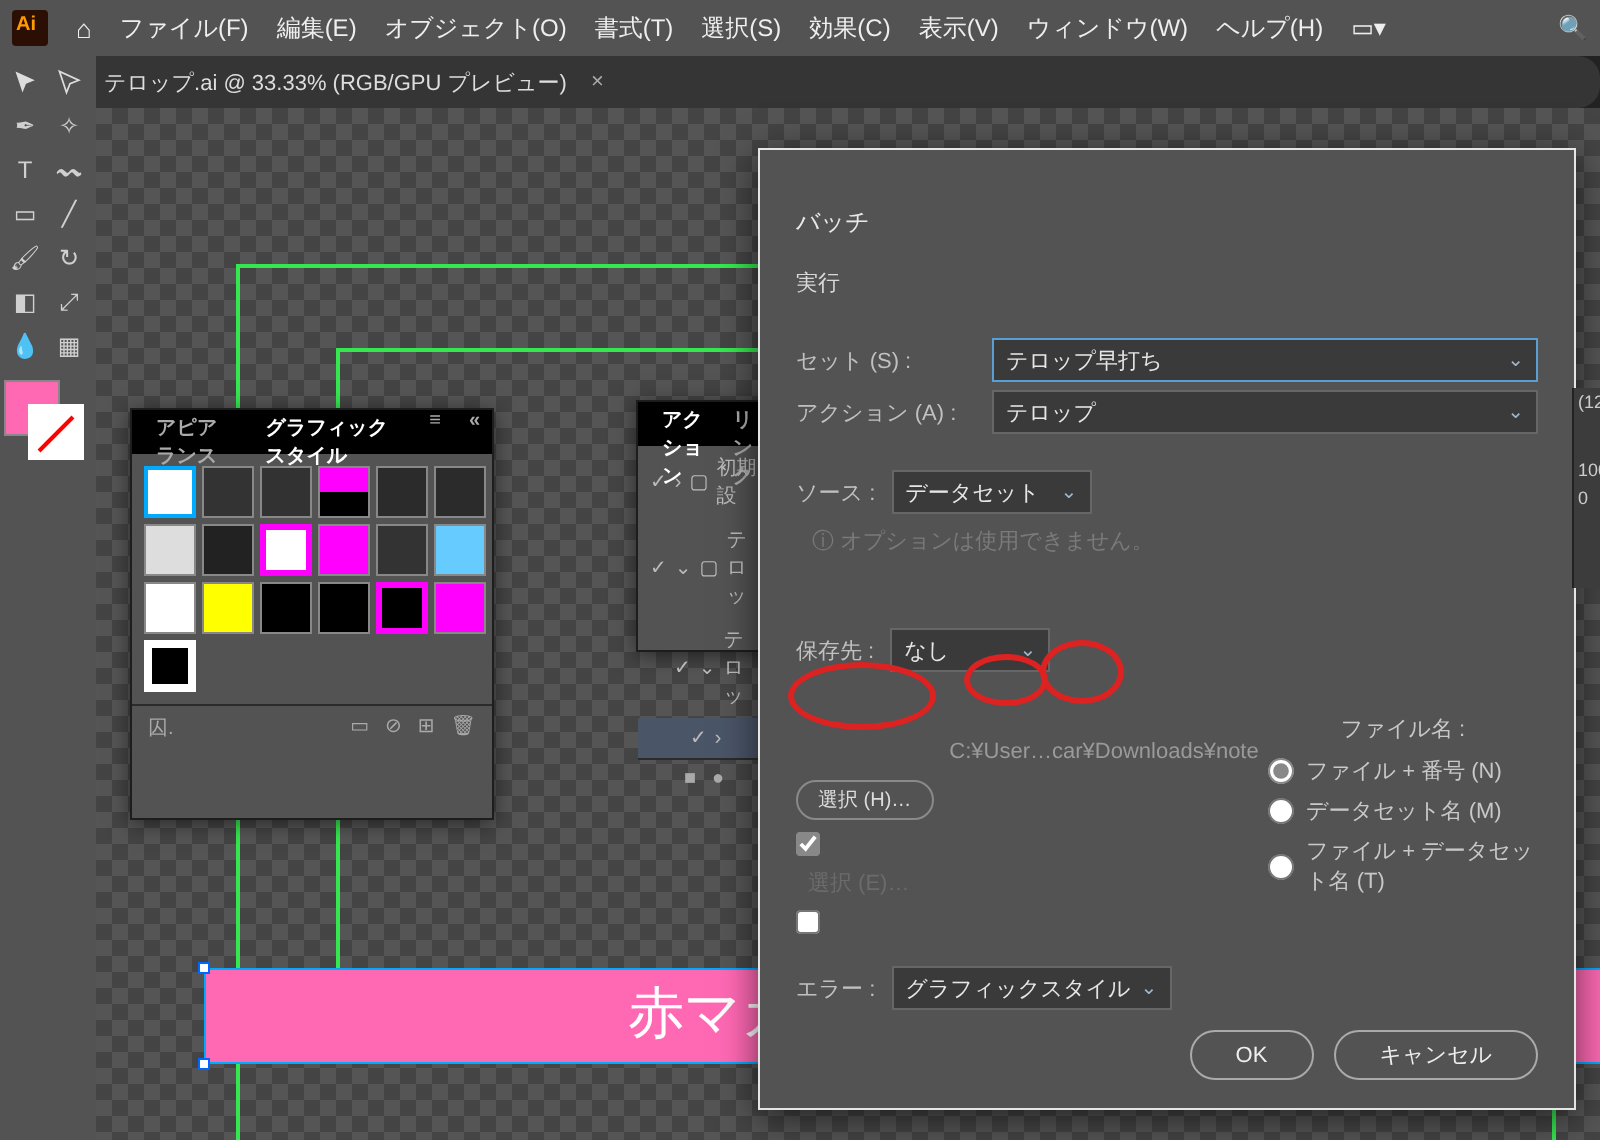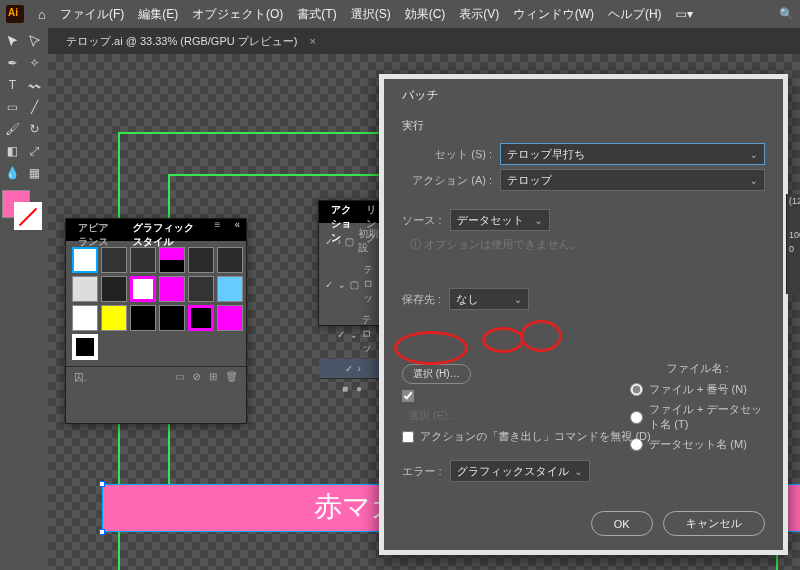--- a/index.html
+++ b/index.html
@@ -3,21 +3,21 @@
 <meta charset="utf-8">
 <style>
   * { box-sizing: border-box; margin: 0; padding: 0; font-family: "Hiragino Sans", "MS PGothic", sans-serif; }
   body { width: 800px; height: 570px; background: #222; color: #c0c0c0; font-size: 11px; overflow: hidden; position: relative; }
   .menubar { height: 28px; background: #535353; display: flex; align-items: center; padding: 0 6px; gap: 14px; font-size: 12px; color: #eee; }
   .menubar .logo { width: 18px; height: 18px; background: #2b0f05; border-radius: 2px; position: relative; }
   .menubar .logo::before { content: "Ai"; color: #ff9a00; font-weight: bold; font-size: 10px; position: absolute; left: 2px; top: 2px; }
   .menubar .home { font-size: 13px; }
   .menubar .spacer { flex: 1; }
 
-  .tabbar { height: 26px; background: #353535; display: flex; align-items: center; padding-left: 58px; font-size: 11px; color: #ddd; }
+  .tabbar { height: 26px; background: #353535; display: flex; align-items: center; padding-left: 44px; font-size: 11px; color: #ddd; border-radius: 11px; }
   .tabbar .tab { padding: 0 8px; }
   .tabbar .close { margin-left: 4px; color: #aaa; }
 
   .workspace { position: absolute; left: 48px; top: 54px; right: 0; bottom: 0; }
 
   .toolbar { position: absolute; left: 0; top: 28px; width: 48px; bottom: 0; background: #535353; display: flex; flex-wrap: wrap; align-content: flex-start; padding: 2px; gap: 1px; }
   .toolbar .tool { width: 21px; height: 21px; display: flex; align-items: center; justify-content: center; color: #d0d0d0; font-size: 12px; }
   .toolbar .fillswatch { width: 40px; height: 40px; margin-top: 6px; position: relative; }
   .toolbar .fillswatch .fill { position: absolute; left: 0; top: 0; width: 28px; height: 28px; background: #ff69b4; border: 1px solid #888; }
   .toolbar .fillswatch .stroke { position: absolute; right: 0; bottom: 0; width: 28px; height: 28px; background: #fff; border: 4px solid #fff; }
@@ -30,40 +30,40 @@
      background-size: 16px 16px; background-position: 0 0, 8px 8px; }
   .canvas .greenrect { position: absolute; border: 2px solid #35e84f; }
   .canvas .greenrect.outer { left: 70px; top: 78px; width: 660px; height: 440px; }
   .canvas .greenrect.inner { left: 120px; top: 120px; width: 560px; height: 350px; }
   .canvas .pinkbar { position: absolute; left: 54px; top: 430px; width: 700px; height: 48px; background: #ff69b4; border: 1px solid #0af; }
   .canvas .pinkbar .handle { position: absolute; width: 6px; height: 6px; background: #fff; border: 1px solid #06f; }
   .canvas .telop-text { position: absolute; left: 266px; top: 434px; color: #fff; font-size: 28px; font-weight: 500; }
 
   
   .panel { position: absolute; background: #535353; border: 1px solid #1d1d1d; box-shadow: 0 2px 10px rgba(0,0,0,.5); font-size: 10px; }
-  .panel.app { left: 65px; top: 218px; width: 182px; height: 206px; }
+  .panel.app { left: 65px; top: 204px; width: 182px; height: 206px; }
   .panel .tabbar2 { display: flex; height: 22px; background: #000000; gap: 2px; padding-left: 6px; color: #aaa; font-weight: bold; }
   .panel .tabbar2 .ptab { padding: 2px 6px; }
   .panel .tabbar2 .ptab.active { color: #fff; }
   .panel .tabbar2 .hamb, .panel .tabbar2 .x { margin-left: auto; padding: 0 6px; cursor: pointer; }
   .swatchgrid { display: grid; grid-template-columns: repeat(6, 26px); gap: 3px; padding: 6px; }
   .swatch { width: 26px; height: 26px; background: #000; border: 1px solid #888; }
   .panelfoot { display: flex; gap: 8px; padding: 4px 8px; border-top: 1px solid #2b2b2b; margin-top: auto; color: #aaa; }
   .panelfoot .flex { flex: 1; }
 
   
   .panel.act { left: 318px; top: 200px; width: 68px; height: 126px; }
   .panel.act .rowz { padding: 4px 6px; color: #bbb; display: flex; gap: 4px; align-items: center; }
 
   
-  .dialog { position: absolute; left: 379px; top: 74px; right: 12px; bottom: 15px; background: #535353; border: 5px solid #e5e5e5; box-shadow: 0 4px 18px rgba(0,0,0,.6); padding: 8px 18px; color: #c8c8c8; font-size: 11px; }
+  .dialog { position: absolute; left: 379px; top: 74px; right: 12px; bottom: 15px; background: #535353; border: 1px solid #e5e5e5; box-shadow: 0 4px 18px rgba(0,0,0,.6); padding: 28px 18px; color: #c8c8c8; font-size: 11px; }
   .dialog .title { color: #e8e8e8; font-size: 12px; margin-bottom: 14px; }
-  .section-label { color: #d8d8d8; margin: 8px 0 10px; }
+  .section-label { color: #d8d8d8; margin: 8px 0 20px; }
   .formrow { display: flex; align-items: center; gap: 8px; margin: 4px 0; }
-  .formrow label { width: 90px; text-align: right; color: #c0c0c0; }
+  .formrow label { width: 90px; color: #c0c0c0; }
   .select { flex: 1; height: 22px; background: #3a3a3a; border: 1px solid #5a9fd4; padding: 2px 6px; display: flex; align-items: center; justify-content: space-between; color: #e6e6e6; }
   .select.noborder { border: 1px solid #666; }
   .select .chev { color: #9fb8ce; font-size: 10px; }
   .dimline { color: #7a7a7a; margin: 6px 0; }
   .dimbtn { color: #6b6b6b; }
   .btnsm { display: inline-block; padding: 2px 10px; border: 1px solid #8a8a8a; border-radius: 10px; color: #ddd; font-size: 10px; margin-top: 48px; }
   .pathtxt { color: #9a9a9a; }
   .chk { display: flex; align-items: center; gap: 6px; margin: 6px 0; }
   .chk input { width: 12px; height: 12px; accent-color: #888; }
   .radgroup { position: absolute; right: 18px; top: 282px; width: 135px; }
@@ -253,43 +253,43 @@
   <div class="formrow" style="margin-top:36px">
     <label style="width:auto;text-align:right">保存先 :</label>
     <div class="select noborder" style="flex:0 0 80px">
         <span>なし</span>
         <span class="chev">⌄</span>
       </div>
   </div>
 
   <div class="formrow" style="margin-top:6px">
     <span class="btnsm">選択 (H)…</span>
+    <span class="pathtxt">C:¥User…car¥Downloads¥note</span>
   </div>
   <div class="chk">
     <input type="checkbox" checked="" style="">
   </div>
   <div class="dimline dimbtn" style="margin-left:6px">選択 (E)…</div>
   <div class="chk">
     <input type="checkbox" style="">
-    <span>アクションの「書き出し」コマンドを無視 (D)</span>
   </div>
 
   <div class="radgroup">
     <div class="rlabel">ファイル名 :</div>
     <div class="rad">
         <input type="radio" checked="" style="">
         <span>ファイル + 番号 (N)</span>
       </div>
     <div class="rad">
         <input type="radio" style="">
-        <span>ファイル + データセット名 (T)</span>
+        <span>データセット名 (M)</span>
       </div>
     <div class="rad">
         <input type="radio" style="">
-        <span>データセット名 (M)</span>
+        <span>ファイル + データセット名 (T)</span>
       </div>
   </div>
 
   <div class="formrow" style="margin-top:16px">
     <label style="width:auto;text-align:right">エラー :</label>
     <div class="select noborder" style="flex:0 0 140px">
         <span>グラフィックスタイル</span>
         <span class="chev">⌄</span>
       </div>
   </div>

